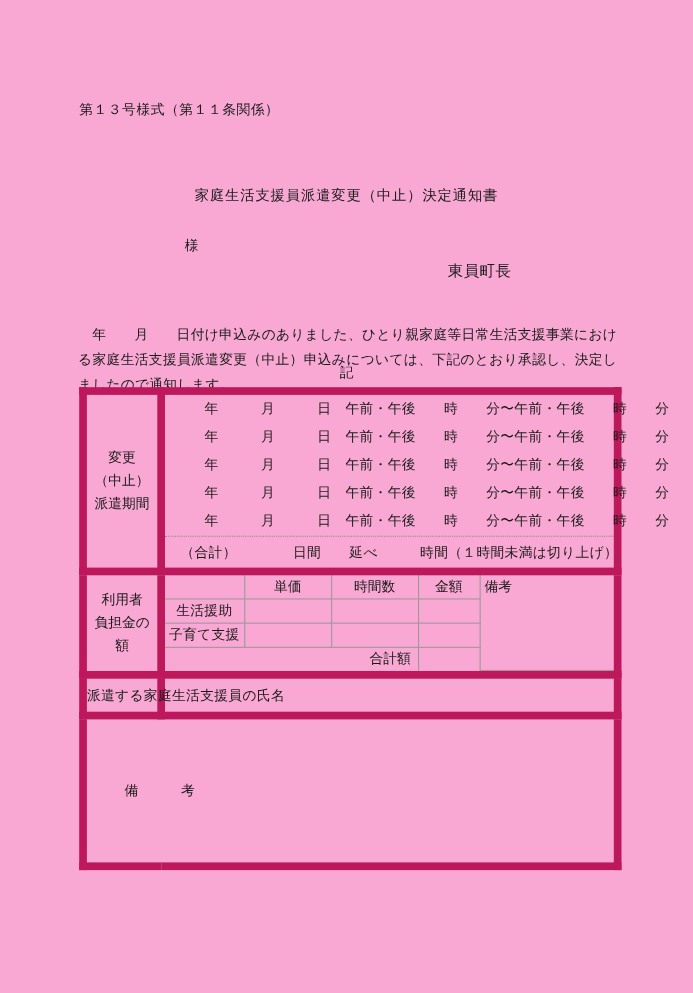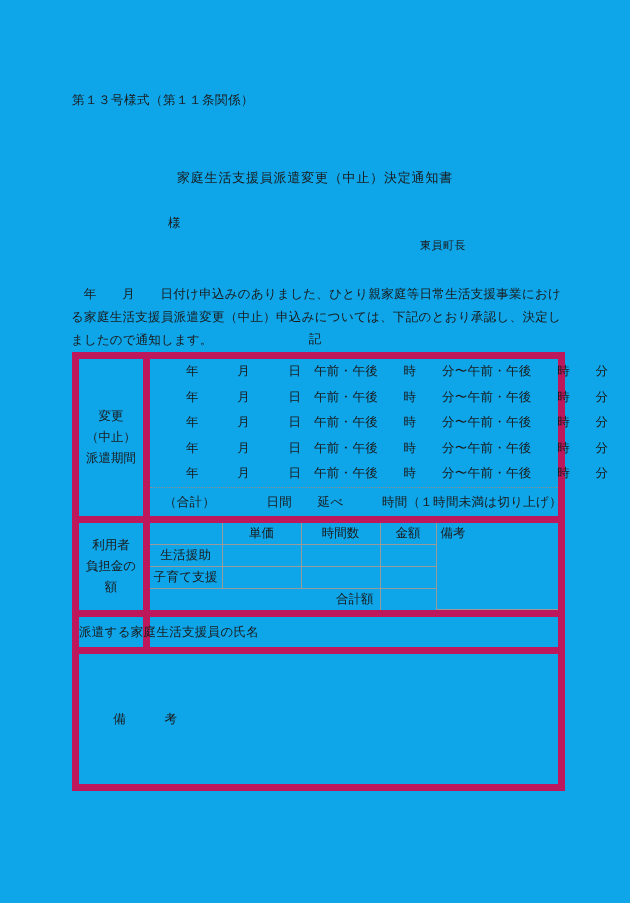--- a/index.html
+++ b/index.html
@@ -11,21 +11,21 @@
     width: 630px;
     height: 903px;
     position: relative;
     font-family: "Liberation Serif", "DejaVu Serif", serif;
     color: #1a1a1a;
     overflow: hidden;
   }
   .page {
     position: absolute;
     inset: 0;
-    background: #0ea5e9;
+    background: #f9a8d4;
   }
 
   
   .form-no {
     position: absolute;
     left: 72px;
     top: 92px;
     font-size: 12.5px;
     letter-spacing: 0.5px;
     white-space: nowrap;
@@ -57,31 +57,31 @@
 
   
   .addressee {
     position: absolute;
     left: 168px;
     top: 215px;
     font-size: 12.5px;
   }
   .issuer {
     position: absolute;
-    left: 420px;
+    left: 407px;
     top: 238px;
-    font-size: 11px;
+    font-size: 14px;
     letter-spacing: 0.5px;
   }
 
   
   .body-text {
     position: absolute;
     left: 71px;
-    top: 270px;
+    top: 280px;
     width: 490px;
     font-size: 12.5px;
     line-height: 23px;
     text-align: justify;
     letter-spacing: 0.15px;
   }
   .body-text .lead { white-space: pre; }
 
   
   .ki {

